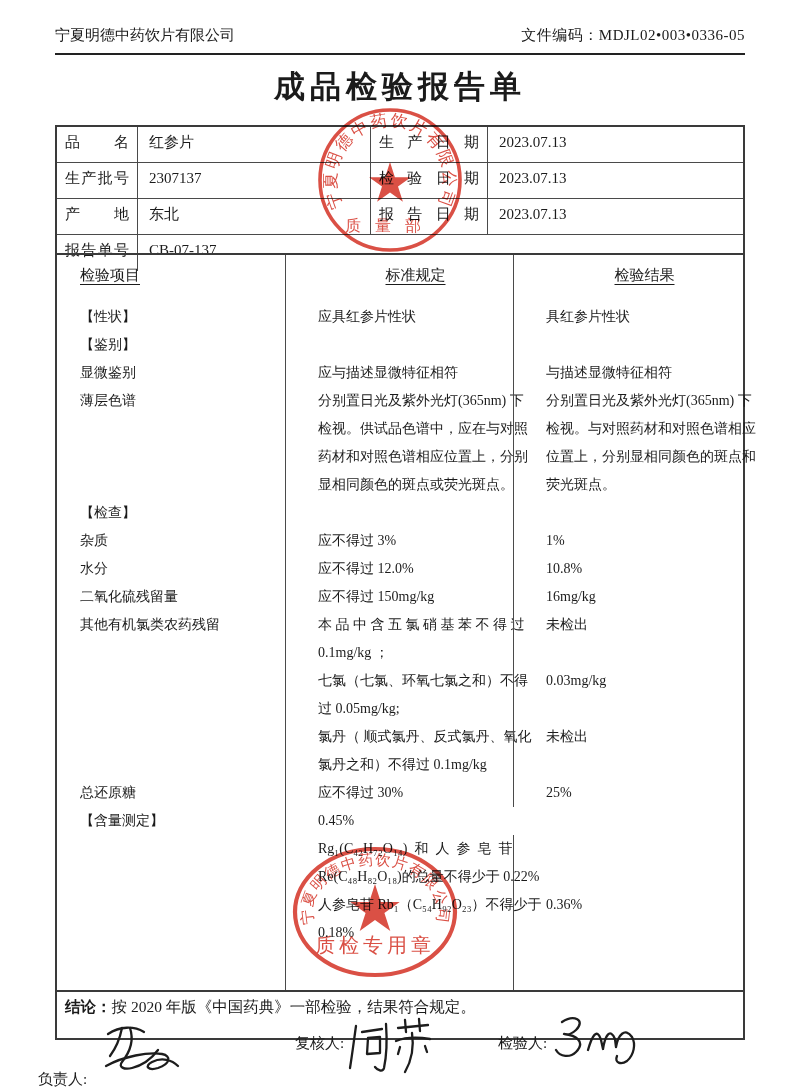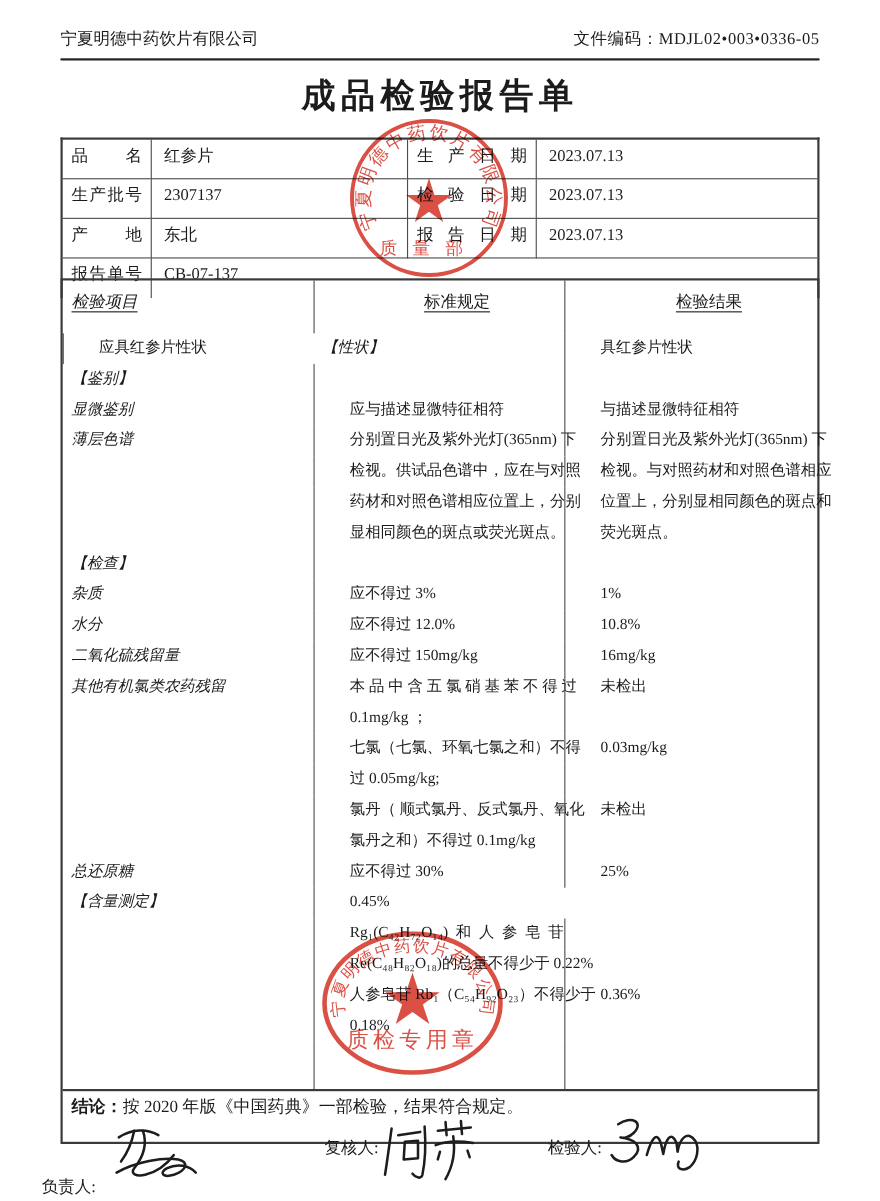--- a/index.html
+++ b/index.html
@@ -27,21 +27,21 @@
   .lastrow{border-bottom:none;}
   
   #maintable{left:55px;top:253px;width:690px;border:2px solid #3a3a3a;box-sizing:border-box;background:transparent;}
   .mrow{display:grid;grid-template-columns:228px 228px 230px;}
   .mcell{box-sizing:border-box;white-space:pre;overflow:visible;font-size:14px;line-height:28px;height:28px;padding:0 0 0 10px;}
   .mcell.c2,.mcell.c3{border-left:1px solid #4a4a4a;padding-left:32px;}
   .mhead .mcell{height:48px;line-height:40px;font-size:15px;}
   .mhead .hu{text-decoration:underline;text-underline-offset:4px;}
   .mhead .c1{padding-left:8px;}
   .mhead .c2,.mhead .c3{text-align:center;}
-  .mcell.c1{padding-left:8px;white-space:nowrap;font-style:italic;}
+  .mcell.c1{padding-left:23px;white-space:nowrap;}
   .mfill{display:grid;grid-template-columns:228px 228px 230px;}
   .mfill div{height:43px;box-sizing:border-box;}
   .mfill .c2,.mfill .c3{border-left:1px solid #4a4a4a;}
   #conclrow{border-top:2px solid #3a3a3a;height:48px;line-height:30px;font-size:15.5px;padding-left:8px;box-sizing:border-box;white-space:nowrap;}
   #concl-label{font-weight:bold;}
   
   .sigline{top:1034px;font-size:15px;}
   #lab-resp{left:38px;margin-top:36px;}
   #lab-review{left:295px;}
   #lab-inspect{left:498px;}
@@ -80,22 +80,22 @@
 </div>
 
 <div class="abs" id="maintable">
   <div class="mrow mhead">
     <div class="mcell c1"><span class="hu">检验项目</span></div>
     <div class="mcell c2"><span class="hu">标准规定</span></div>
     <div class="mcell c3"><span class="hu">检验结果</span></div>
   </div>
   <div id="mbody">
       <div class="mrow">
+        <div class="mcell c1">【性状】</div>
         <div class="mcell c2">应具红参片性状</div>
-        <div class="mcell c1">【性状】</div>
         <div class="mcell c3">具红参片性状</div>
       </div>
       <div class="mrow">
         <div class="mcell c1">【鉴别】</div>
         <div class="mcell c2"></div>
         <div class="mcell c3"></div>
       </div>
       <div class="mrow">
         <div class="mcell c1">显微鉴别</div>
         <div class="mcell c2">应与描述显微特征相符</div>

